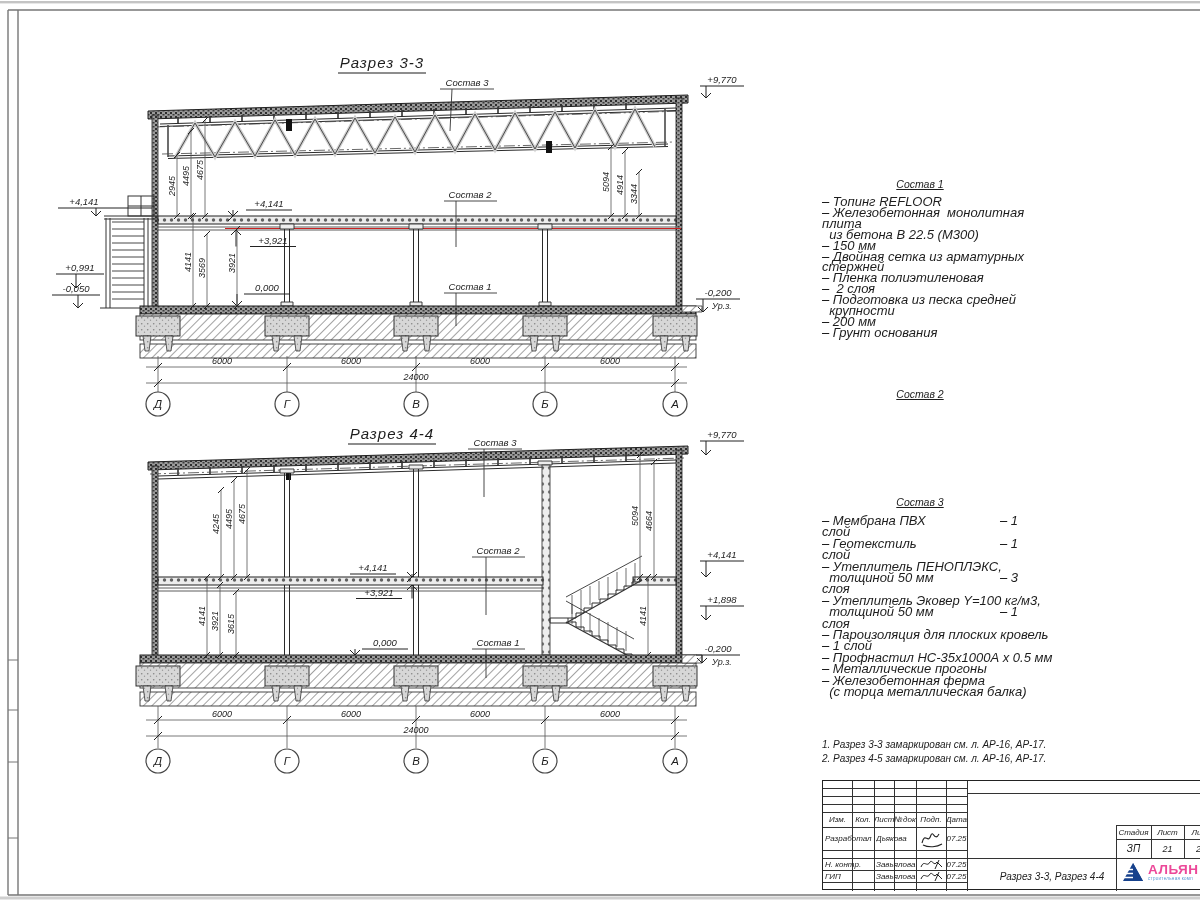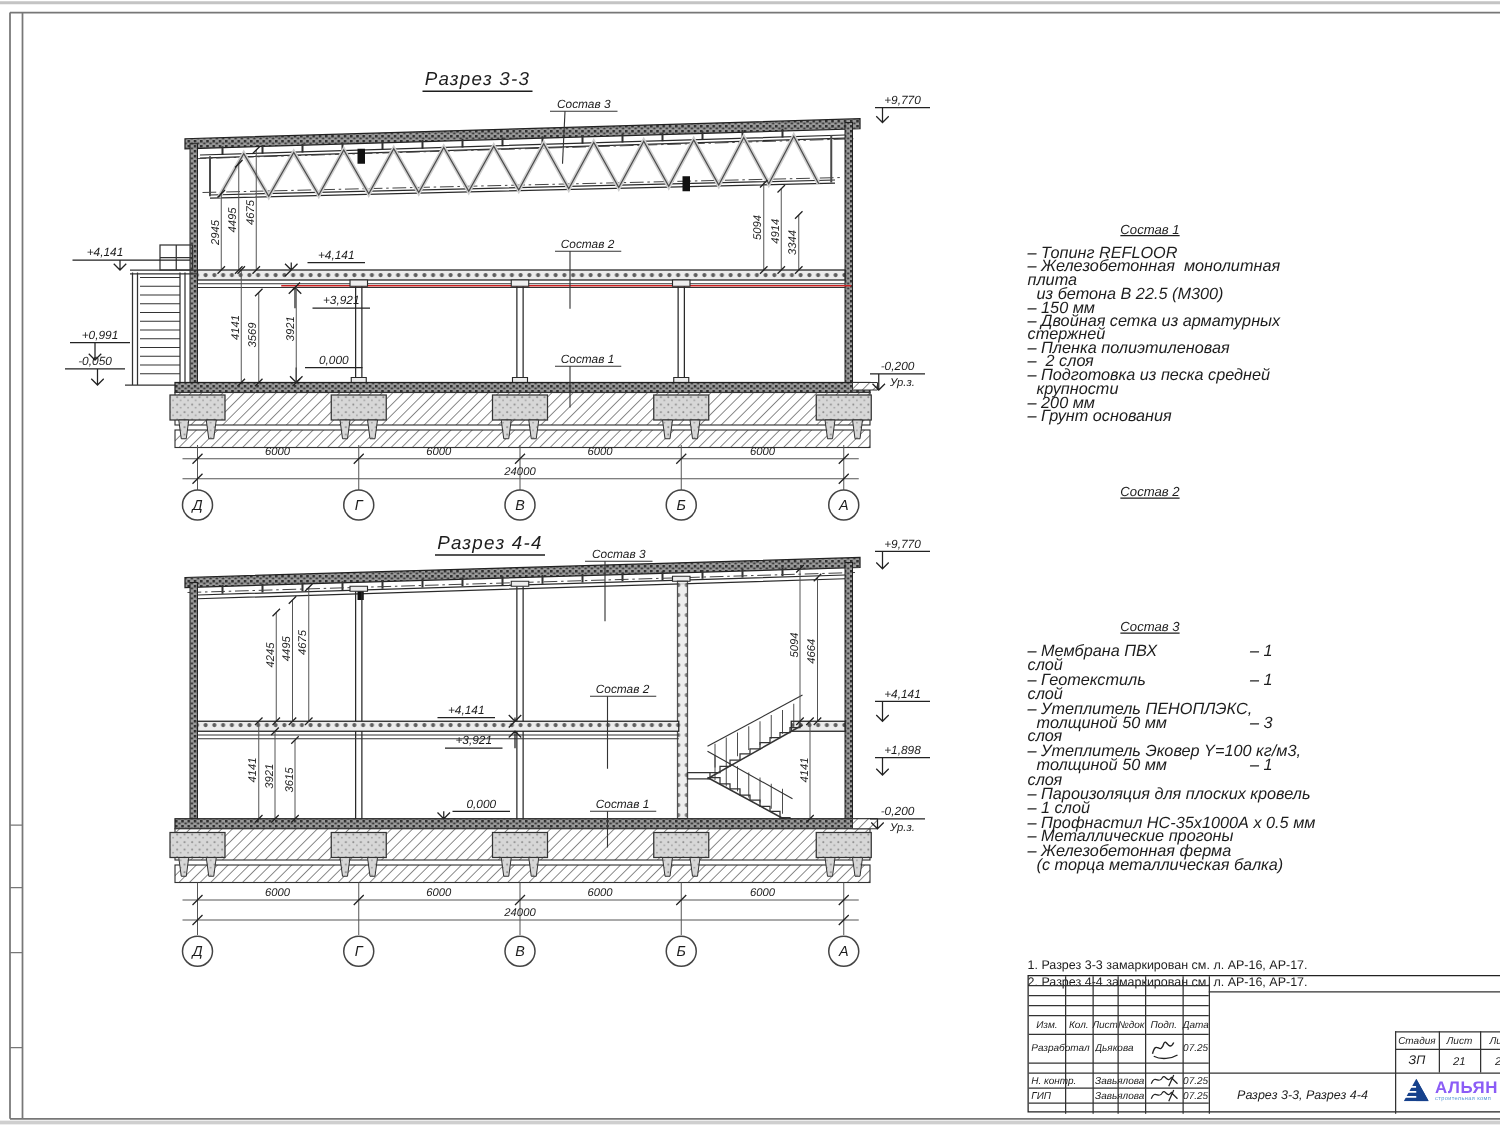--- a/index.html
+++ b/index.html
@@ -5,33 +5,33 @@
   html,body{margin:0;padding:0;background:#fff;}
   body{width:1200px;height:900px;position:relative;overflow:hidden;
        font-family:"Liberation Sans",sans-serif;color:#1d1d1d;}
   .abs{position:absolute;}
   svg text{font-family:"Liberation Sans",sans-serif;fill:#1d1d1d;font-style:italic;}
   .spec{position:absolute;width:196px;font-style:italic;}
   .spec-title{text-align:center;font-size:10.5px;text-decoration:underline;margin-bottom:7px;}
   .tline{white-space:pre;font-size:13px;line-height:10.9px;}
   .s3 .tline{line-height:11.4px;}
   .tline.pair{display:flex;justify-content:space-between;}
-  .notes{position:absolute;left:822px;top:738px;width:300px;margin-top:28px;}
+  .notes{position:absolute;left:822px;top:738px;width:300px;font-style:italic;}
   .notes .tline{font-size:10px;line-height:13.5px;}
   
   .tb{position:absolute;left:822px;top:780px;width:390px;height:110px;
       border:1.6px solid #222;box-sizing:border-box;font-style:italic;}
   .vl{position:absolute;top:0;width:0;border-left:1px solid #333;}
   .hl{position:absolute;left:0;height:0;border-top:1px solid #333;}
   .cell{position:absolute;font-size:8px;overflow:hidden;display:flex;align-items:center;}
   .cell.c{justify-content:center;text-align:center;font-style:italic;}
-  .doc-title{position:absolute;left:150px;top:79px;width:138px;height:32px;
+  .doc-title{position:absolute;left:160px;top:79px;width:138px;height:32px;
              display:flex;align-items:center;justify-content:center;font-size:10px;}
   .logo{position:absolute;left:300px;top:82px;display:flex;align-items:center;gap:5px;}
-  .logo-name{font-size:13.5px;font-weight:bold;color:#8b5cf6;font-style:normal;letter-spacing:.5px;line-height:13px;}
+  .logo-name{font-size:13.5px;font-weight:bold;color:#ec4899;font-style:normal;letter-spacing:.5px;line-height:13px;}
   .logo-sub{font-size:4.5px;color:#5a9bd5;font-style:normal;letter-spacing:.3px;}
 </style>
 </head>
 <body>
 
 <svg class="abs" style="left:0;top:0" width="1200" height="900" viewBox="0 0 1200 900">
   <defs>
     <pattern id="ph" width="6" height="6" patternUnits="userSpaceOnUse" patternTransform="rotate(45)">
       <rect width="6" height="6" fill="#fff"></rect>
         <line x1="0" y1="0" x2="0" y2="6" stroke="#555" stroke-width="1.1"></line>
@@ -331,21 +331,21 @@
       <div class="tline">– 1 слой</div>
       <div class="tline">– Профнастил НС-35х1000А х 0.5 мм</div>
       <div class="tline">– Металлические прогоны</div>
       <div class="tline">– Железобетонная ферма</div>
       <div class="tline">  (с торца металлическая балка)</div>
     </div>
 </div>
 
 <div class="notes">
     <div class="tline">1. Разрез 3-3 замаркирован см. л. АР-16, АР-17.</div>
-    <div class="tline">2. Разрез 4-4 замаркирован см. л. АР-16, АР-17.</div>
+    <div class="tline">2. Разрез 4-5 замаркирован см. л. АР-16, АР-17.</div>
   </div>
 
 <div class="tb">
 
   <div class="vl" style="left:29px;height:110px"></div>
   <div class="vl" style="left:51px;height:110px"></div>
   <div class="vl" style="left:71px;height:110px"></div>
   <div class="vl" style="left:93px;height:110px"></div>
   <div class="vl" style="left:123px;height:110px"></div>
   <div class="vl" style="left:144px;height:110px;border-left-width:1.4px"></div>

